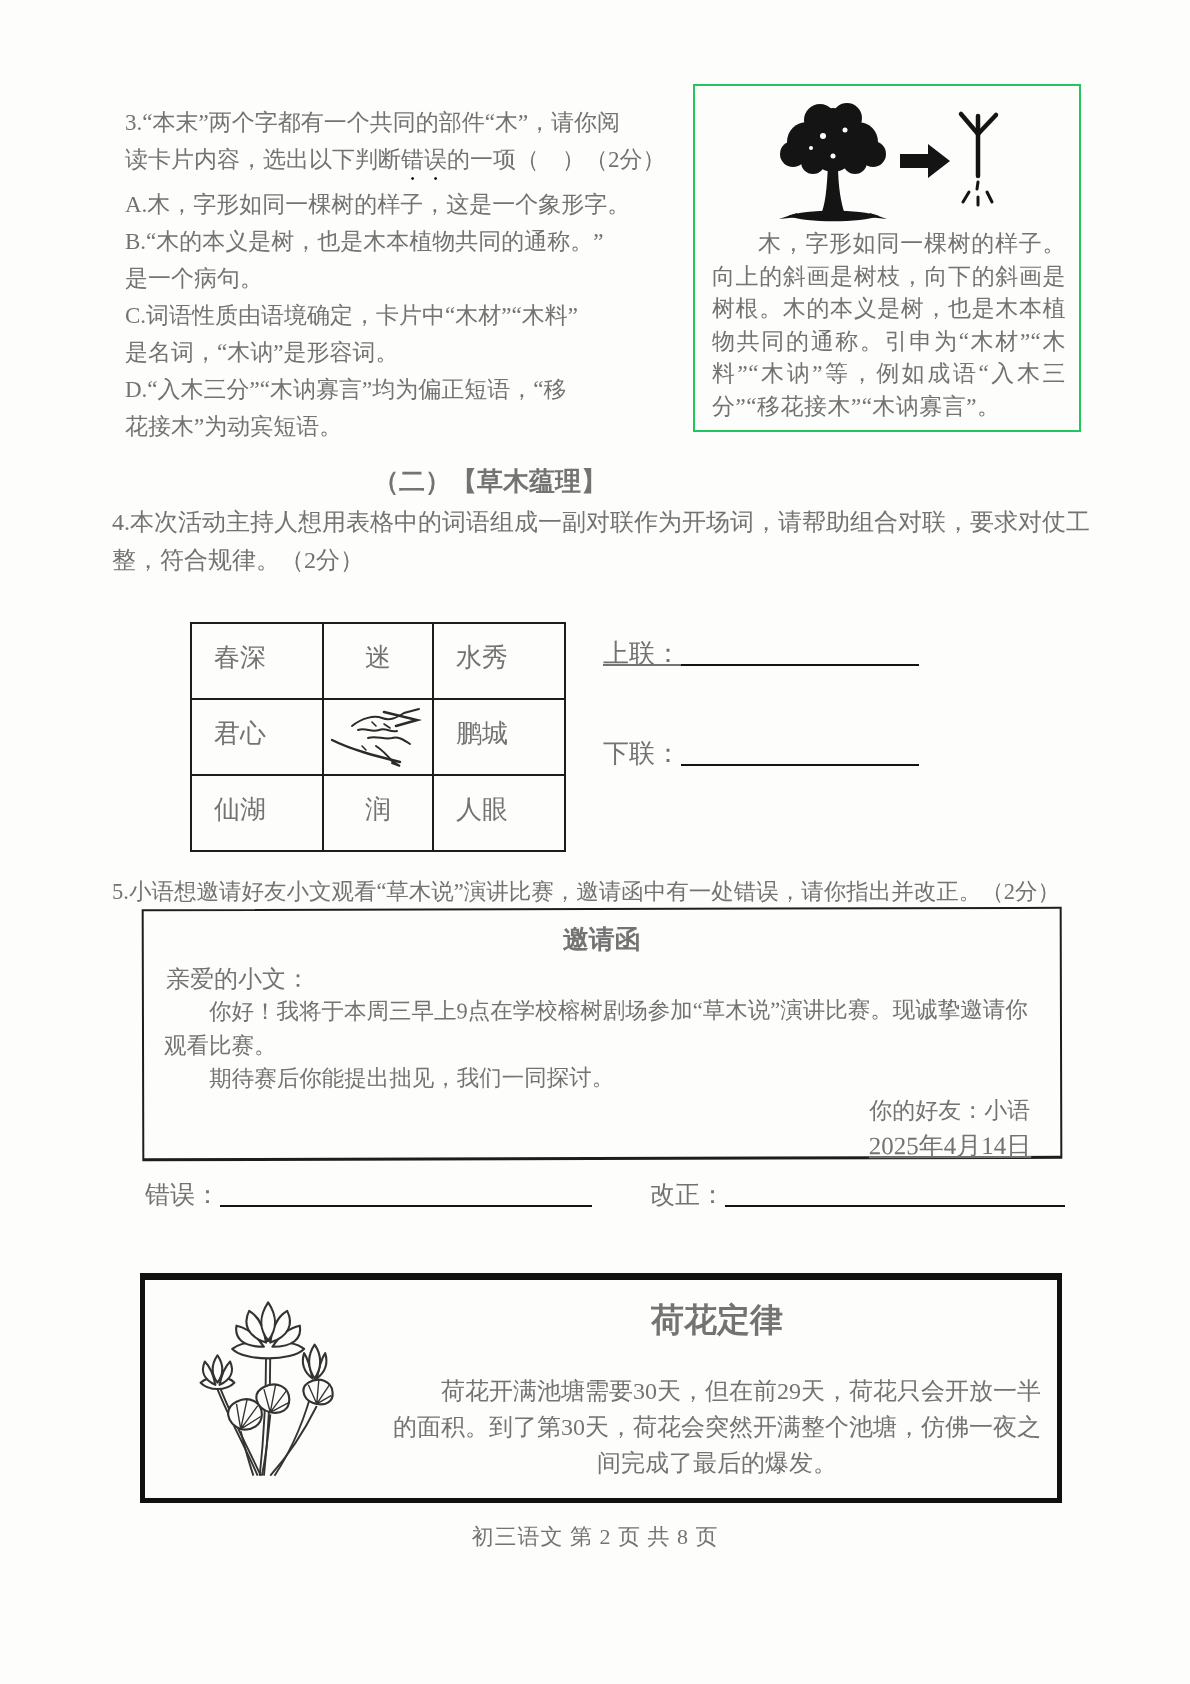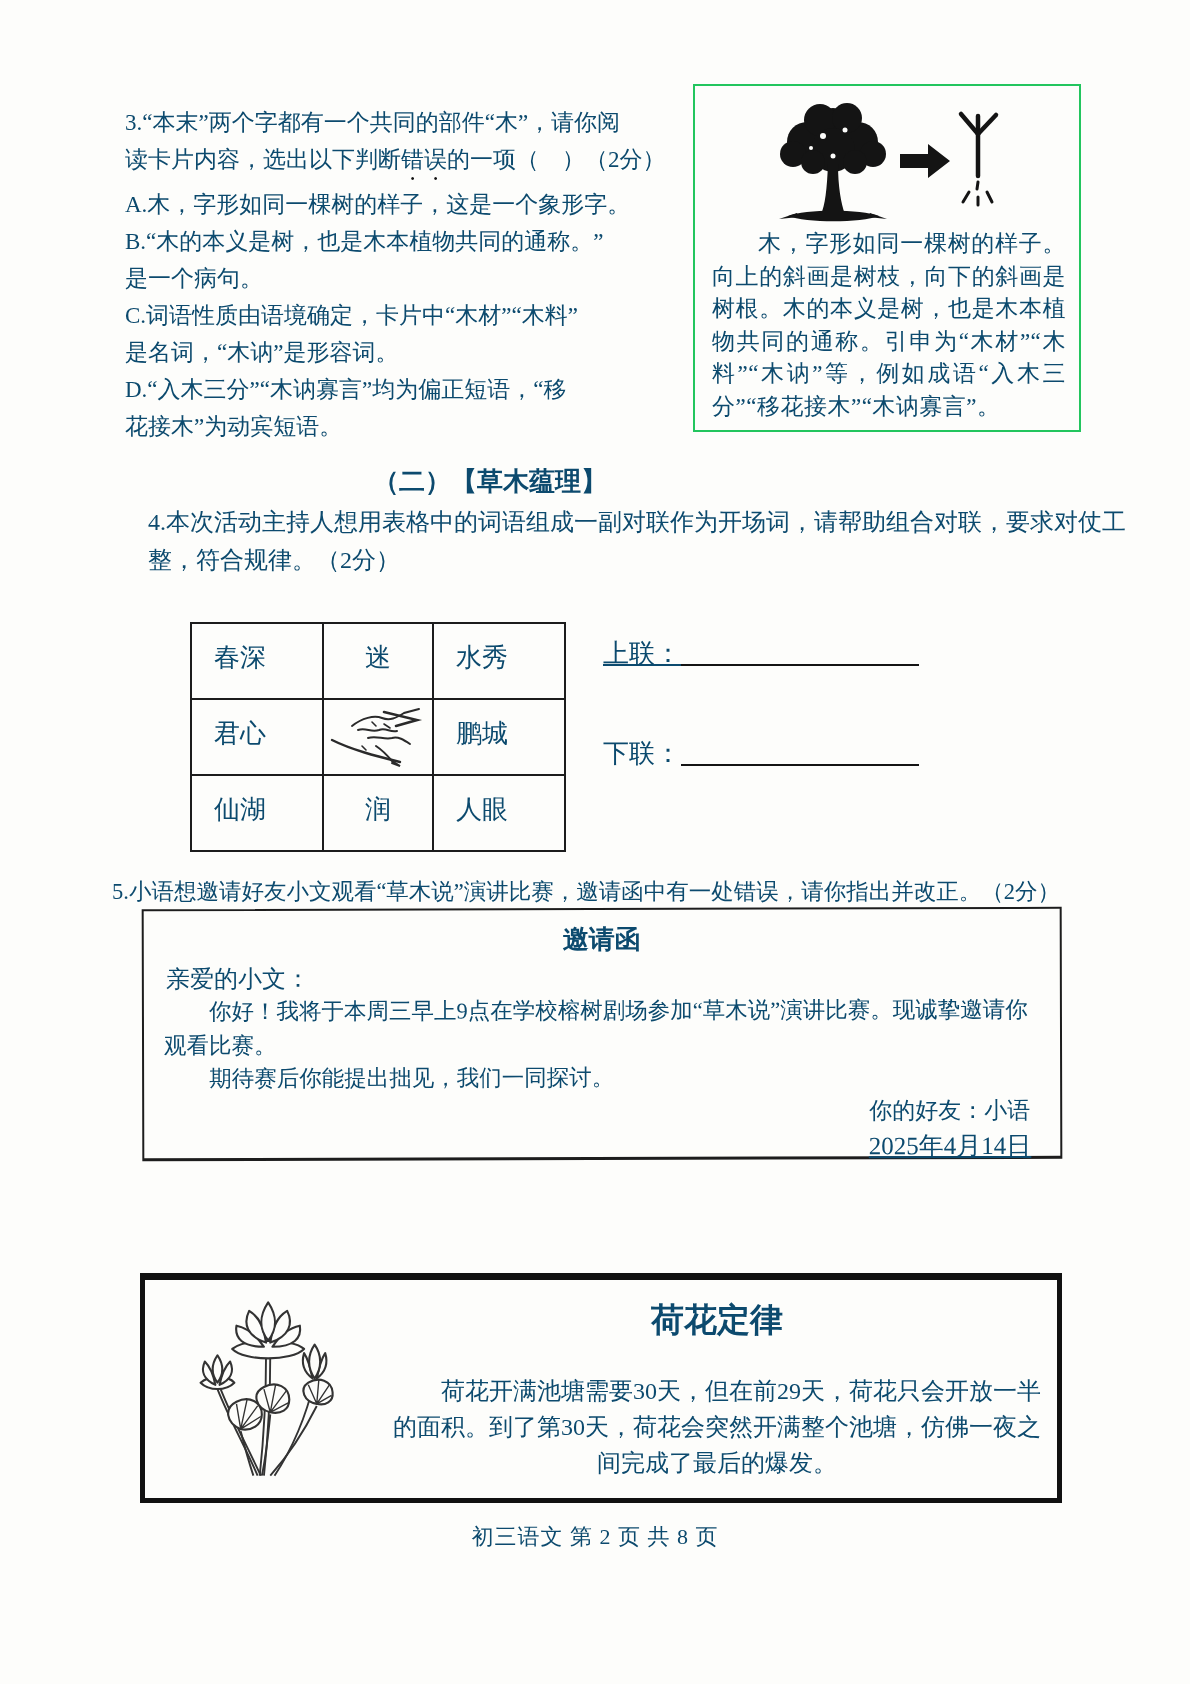--- a/index.html
+++ b/index.html
@@ -1,38 +1,38 @@
 <!DOCTYPE html>
 <html><head>
 <meta charset="utf-8">
 <style>
   html,body{margin:0;padding:0;background:#e8e8e6;}
   #page{
     position:relative; width:1190px; height:1684px; margin:0 auto;
-    background:#fdfdfb; color:#0c4a6e; overflow:hidden;
+    background:#fdfdfb; color:#737373; overflow:hidden;
     font-family:"Liberation Serif","DejaVu Serif",serif;
   }
   
   .q3-block{position:absolute; left:125px; top:104px; width:565px; font-size:23px; line-height:37px;}
   .q3-block .ln{white-space:nowrap;}
   .emph{ text-emphasis:filled dot #111; -webkit-text-emphasis:filled dot #111;
          text-emphasis-position:under right; -webkit-text-emphasis-position:under;}
   
   .mu-card{position:absolute; left:693px; top:84px; width:388px; height:348px;
     border:2px solid #22c55e; box-sizing:border-box; background:#fdfdfb;}
   .mu-card svg{position:absolute; left:0; top:8px;}
   .card-text{position:absolute; left:17px; top:142px; width:354px; margin:0;
     font-size:23px; line-height:32.5px; text-align:justify; text-justify:inter-ideograph;
     text-indent:2em; letter-spacing:0.5px;}
   
   .sec2-title{position:absolute; left:0; top:464px; width:980px; text-align:center;
     font-size:26px; font-weight:bold; margin:0;}
   
   .q4-stem{position:absolute; left:112px; top:503px; font-size:24px; line-height:38px;}
-  .q4-stem .ln{white-space:nowrap;margin-left:36px;}
+  .q4-stem .ln{white-space:nowrap;}
   .word-table{position:absolute; left:190px; top:622px; border-collapse:collapse;}
   .word-table td{border:2px solid #1c1c1c; width:108px; height:66px; font-size:26px;
     padding:0 0 8px 22px; vertical-align:middle; position:relative;}
   .word-table td.mid{text-align:center; padding-left:0;}
   .word-table td .scr{position:absolute; left:0; top:0;}
   .couplet{position:absolute; left:603px; font-size:26px; white-space:nowrap;}
   .couplet.up{top:636px;text-decoration:underline;} .couplet.dn{top:736px;}
   .blank{display:inline-block; border-bottom:2.5px solid #141414; height:22px; vertical-align:-4px;}
   .b238{width:238px;} .b395{width:372px;} .b340{width:340px;}
   
@@ -167,20 +167,23 @@
 
   <div class="invite-box">
     <div class="inv-title">邀请函</div>
     <div class="inv-salutation">亲爱的小文：</div>
     <p class="inv-body">你好！我将于本周三早上9点在学校榕树剧场参加“草木说”演讲比赛。现诚挚邀请你观看比赛。</p>
     <p class="inv-body2">期待赛后你能提出拙见，我们一同探讨。</p>
     <div class="inv-sign">你的好友：小语</div>
     <div class="inv-date">2025年4月14日</div>
   </div>
 
+  <div class="fix-row">
+    <span>错误：</span><span class="blank b395"></span><span class="gap"></span><span>改正：</span><span class="blank b340"></span>
+  </div>
 
 
   <div class="lotus-box">
     <svg width="160" height="188" viewBox="0 0 150 178" stroke="#333" stroke-width="2" fill="#fdfdfb" stroke-linejoin="round">
 
       <g fill="none" stroke-width="1.8">
         <path d="M76,56 C76,95 74,135 70,172"></path>
           <path d="M80,56 C80,95 78,135 74,172"></path>
         <path d="M30,90 C42,120 58,148 68,172"></path>
           <path d="M33,90 C45,120 60,148 71,172"></path>

